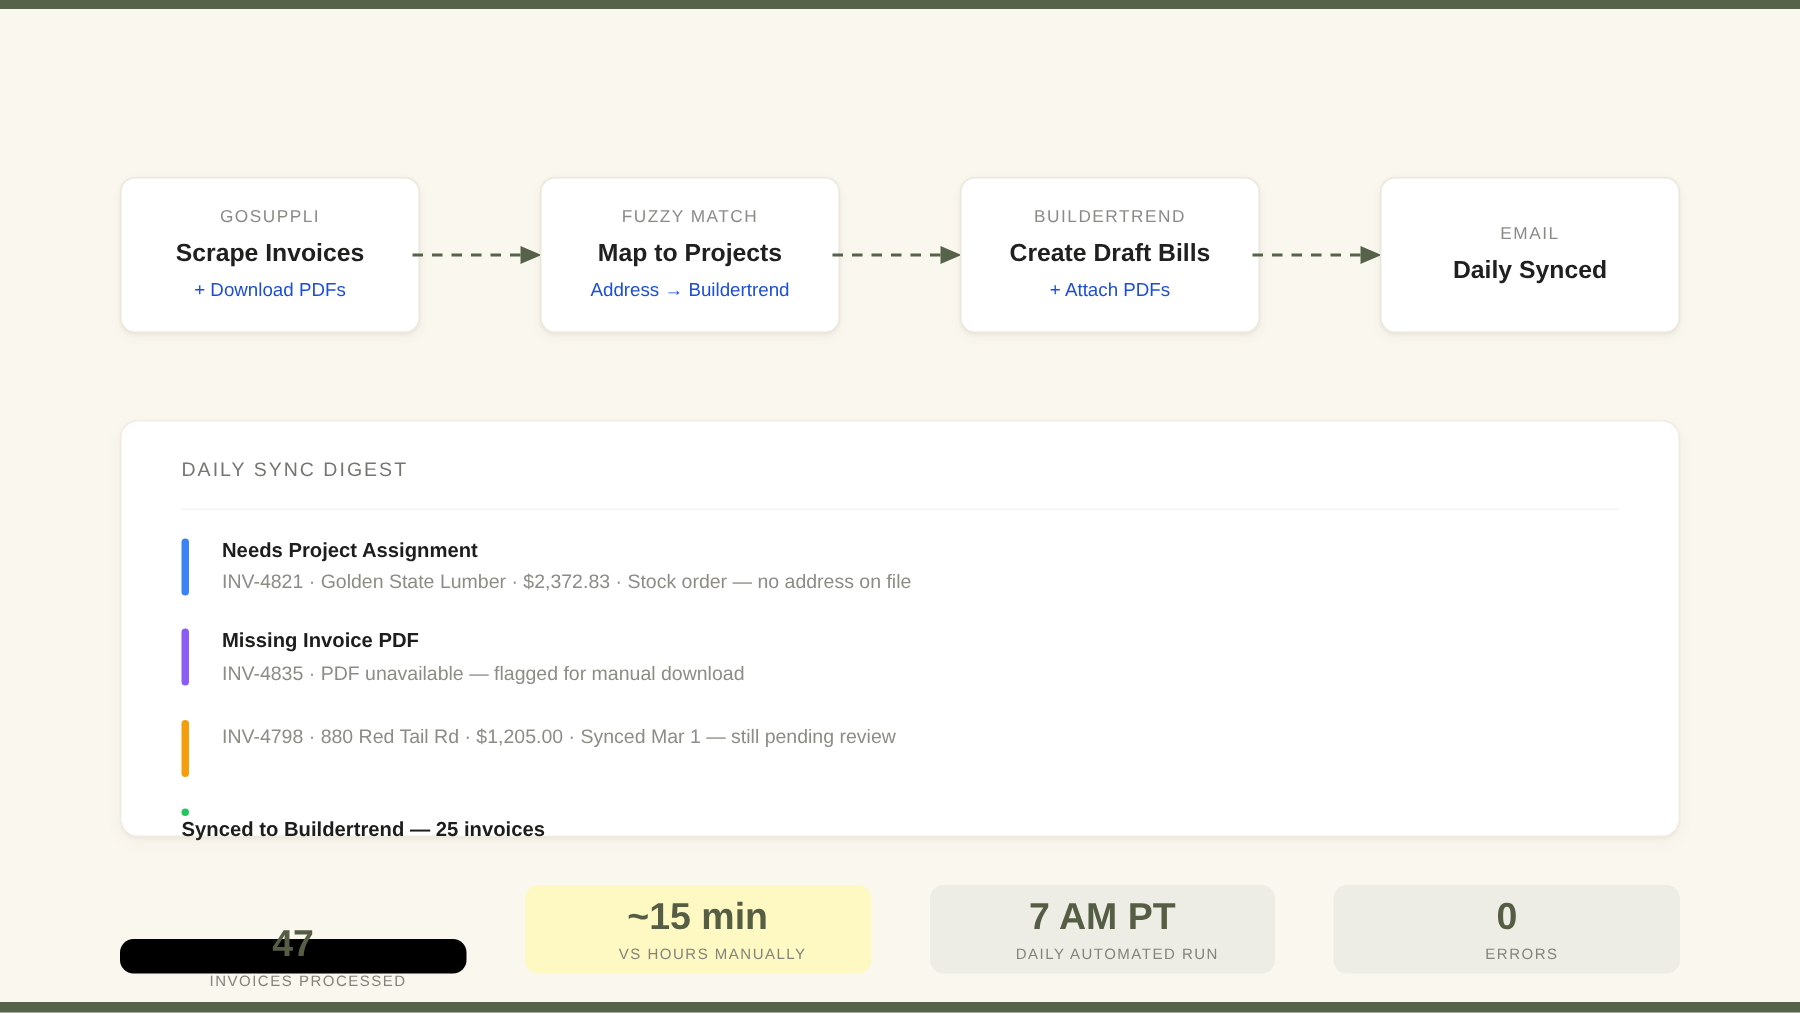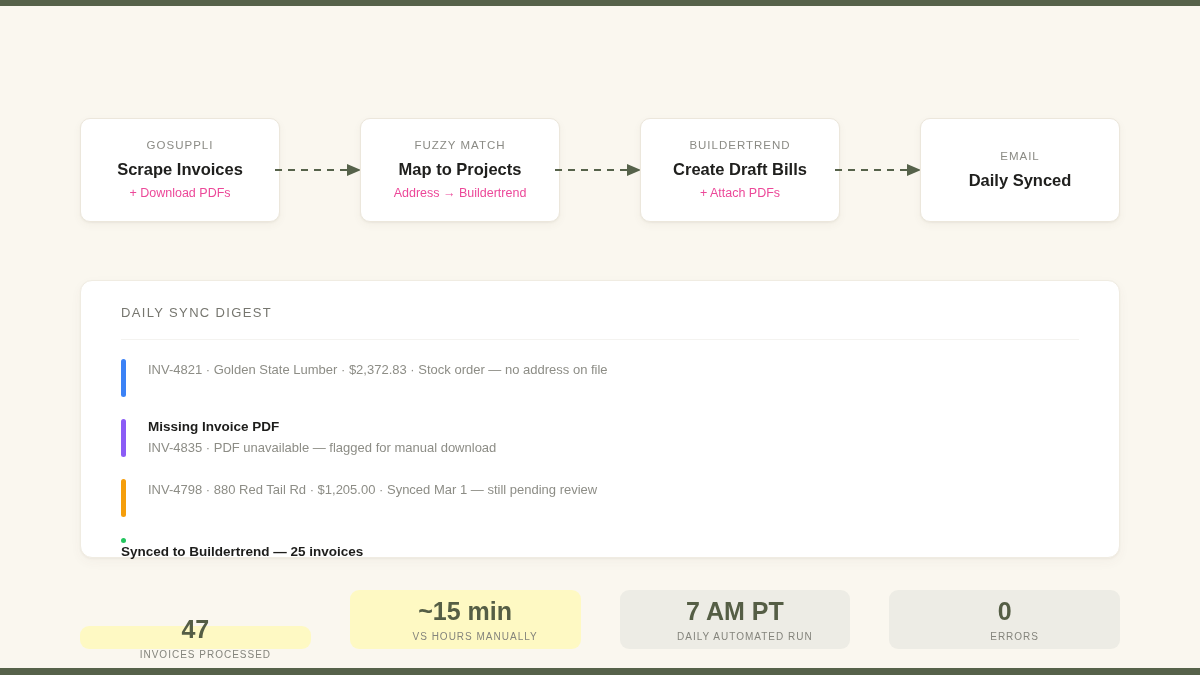--- a/index.html
+++ b/index.html
@@ -69,21 +69,21 @@
   }
   .flow-title {
     font-size: 16.5px;
     font-weight: 700;
     color: #20201e;
     line-height: 1.2;
     white-space: nowrap;
   }
   .flow-sub {
     font-size: 12.5px;
-    color: #ec4899;
+    color: #1d4ed8;
     line-height: 1.2;
     margin-top: 7px;
     white-space: nowrap;
   }
 
   .connector {
     flex: 1 1 auto;
     display: flex;
     align-items: center;
     justify-content: center;
@@ -252,20 +252,21 @@
 
   <div id="digest">
     <div id="digest-heading">DAILY SYNC DIGEST</div>
     <div id="digest-divider"></div>
 
     <div id="digest-list">
 
       <div class="digest-row">
         <div class="accent-bar" style="background: rgb(59, 130, 246);"></div>
         <div class="digest-text">
+          <div class="digest-title">Needs Project Assignment</div>
           <div class="digest-detail">INV-4821 · Golden State Lumber · $2,372.83 · Stock order — no address on file</div>
         </div>
       </div>
 
       <div class="digest-row">
         <div class="accent-bar" style="background: rgb(139, 92, 246);"></div>
         <div class="digest-text">
           <div class="digest-title">Missing Invoice PDF</div>
           <div class="digest-detail">INV-4835 · PDF unavailable — flagged for manual download</div>
         </div>
@@ -284,21 +285,21 @@
           <div class="digest-title">Synced to Buildertrend — 25 invoices</div>
 
         </div>
       </div>
 
     </div>
   </div>
 
   <div id="stats">
 
-    <div class="stat-card" style="background: #fef9c3; margin-top: 36px;">
+    <div class="stat-card" style="background: #000000; margin-top: 36px;">
       <div class="stat-value" style="color: rgb(85, 94, 69);">47</div>
       <div class="stat-label">INVOICES PROCESSED</div>
     </div>
 
     <div class="stat-card" style="background: #fef9c3;">
       <div class="stat-value" style="color: rgb(85, 94, 69);">~15 min</div>
       <div class="stat-label">VS HOURS MANUALLY</div>
     </div>
 
     <div class="stat-card" style="background: rgb(237, 236, 229);">

